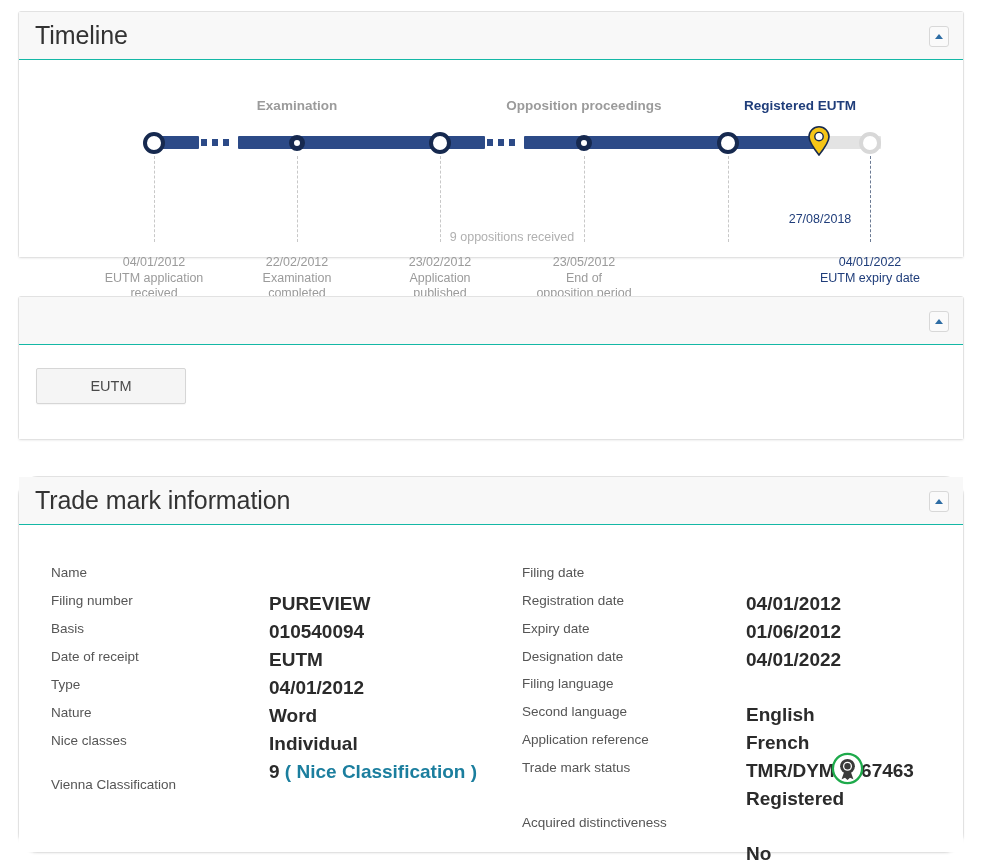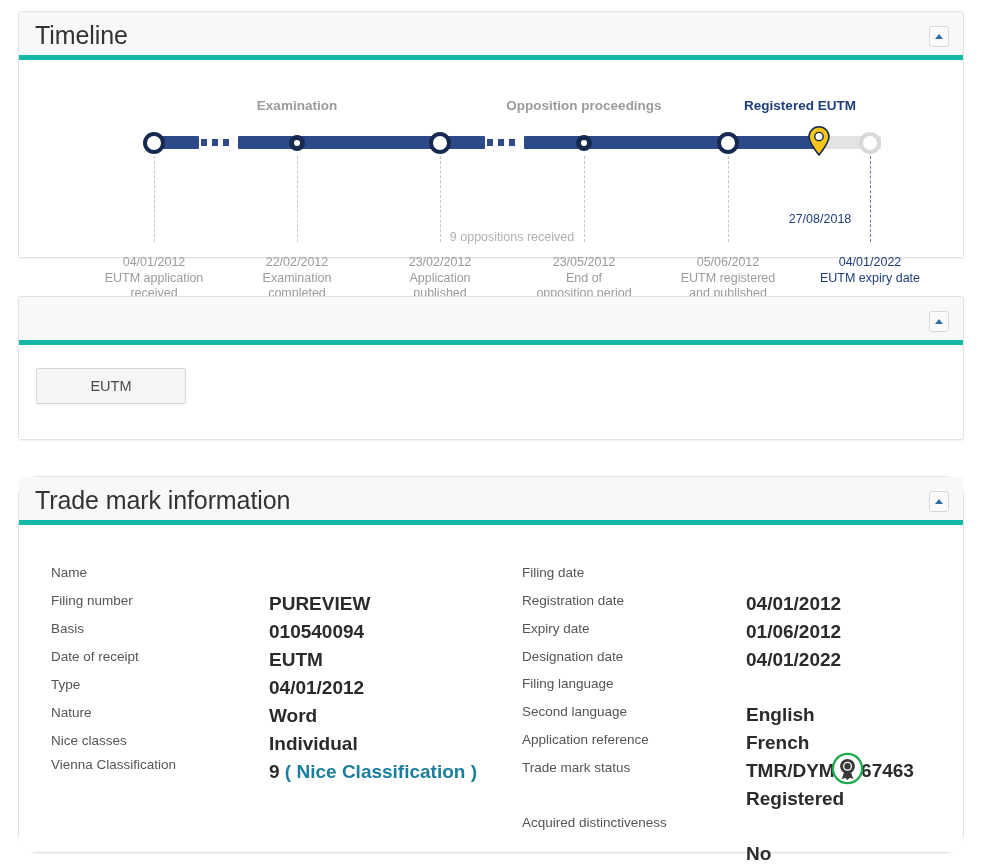--- a/index.html
+++ b/index.html
@@ -29,21 +29,21 @@
     border: 1px solid #e2e2e2;
     border-radius: 3px;
     box-shadow: 0 1px 2px rgba(0,0,0,0.06);
     box-sizing: border-box;
   }
 
   .panel-header {
     position: relative;
     height: 48px;
     background: #f8f8f8;
-    border-bottom: 5px solid #14b8a6;
+    border-bottom: 1px solid #14b8a6;
     box-sizing: border-box;
   }
 
   .panel-title {
     position: absolute;
     left: 16px;
     top: 9px;
     font-size: 25px;
     font-weight: 400;
     color: #333333;
@@ -351,25 +351,20 @@
         <div class="node-caption" style="left:421px; top:195px;">
           <span class="d">23/02/2012</span>
           <span class="d">Application</span>
           <span class="d">published</span>
         </div>
         <div class="node-caption" style="left:565px; top:195px;">
           <span class="d">23/05/2012</span>
           <span class="d">End of</span>
           <span class="d">opposition period</span>
         </div>
-        <div class="node-caption" style="left:709px; top:195px;">
-          <span class="d">05/06/2012</span>
-          <span class="d">EUTM registered</span>
-          <span class="d">and published</span>
-        </div>
         <div class="node-caption dark" style="left:851px; top:195px;">
           <span class="d">04/01/2022</span>
           <span class="d">EUTM expiry date</span>
         </div>
 
       </div>
     </div>
   </section>
 
   <section class="panel" id="panel-actions">
@@ -420,21 +415,21 @@
           </div>
           <div class="info-row" style="top:208px;">
             <span class="info-label">Nice classes</span>
             <span class="info-value">
               <span>9</span>
               <span class="nice-paren">(</span>
               <span class="nice-link">Nice Classification</span>
               <span class="nice-paren">)</span>
             </span>
           </div>
-          <div class="info-row" style="top:232px;">
+          <div class="info-row" style="top:252px;">
             <span class="info-label">Vienna Classification</span>
             <span class="info-value"></span>
           </div>
         </div>
 
         <div class="info-col right">
           <div class="info-row" style="top:40px;">
             <span class="info-label">Filing date</span>
             <span class="info-value">04/01/2012</span>
           </div>

